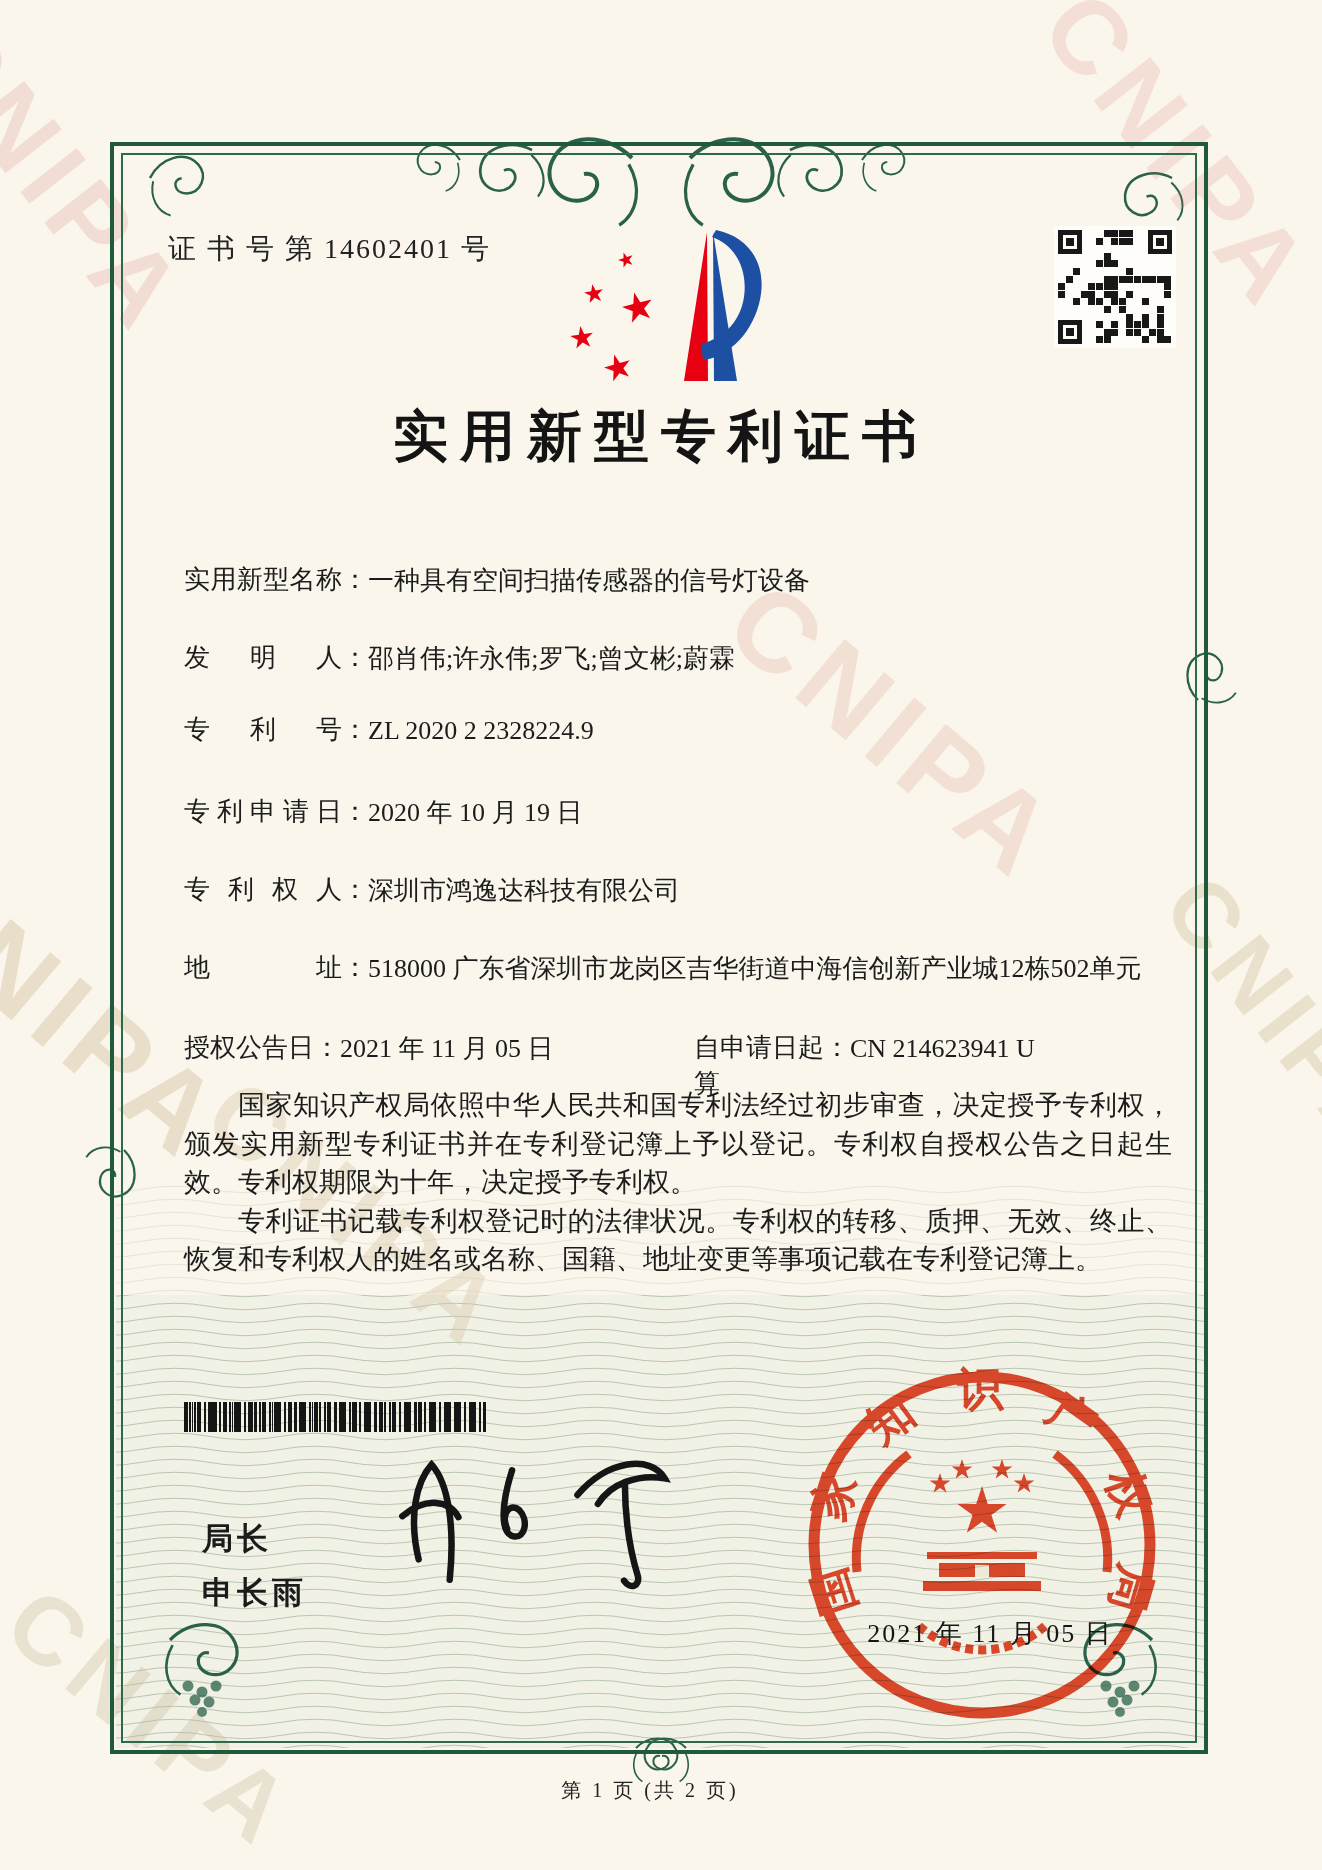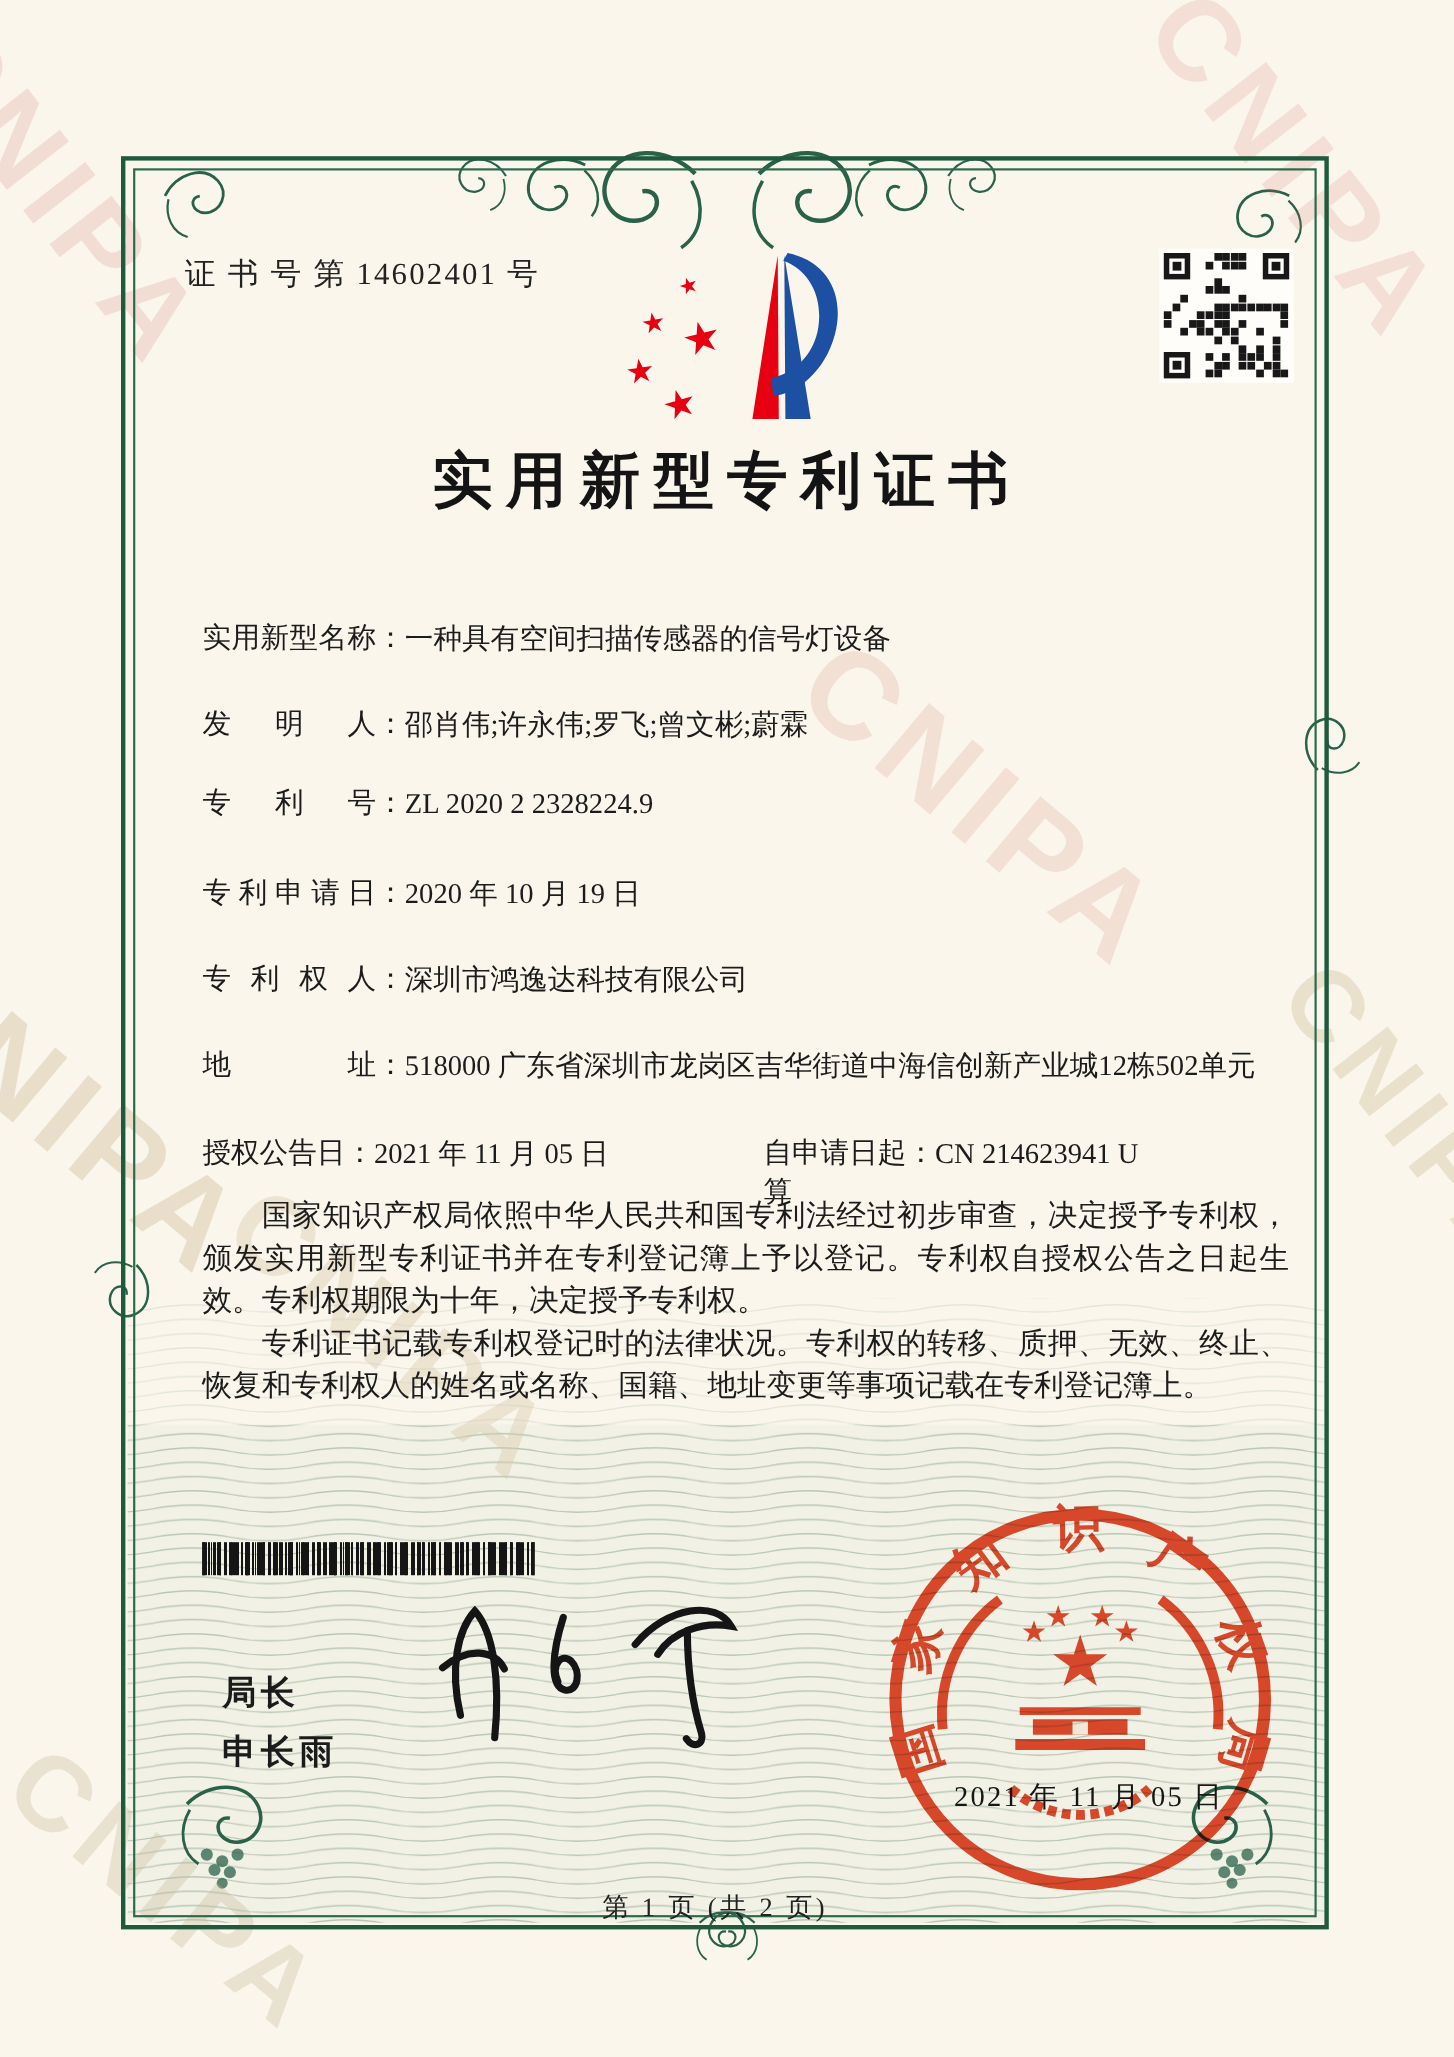--- a/index.html
+++ b/index.html
@@ -41,22 +41,22 @@
       repeating-linear-gradient(90deg,#151515 0 4px,transparent 4px 13px),
       repeating-linear-gradient(90deg,#151515 0 1px,transparent 1px 8px);}
   .signer-title{position:absolute;left:202px;top:1518px;font-family:"Liberation Sans",sans-serif;
         font-weight:700;font-size:31px;color:#1b1b1b;letter-spacing:4px;}
   .signer-name{position:absolute;left:202px;top:1572px;font-family:"Liberation Sans",sans-serif;
         font-weight:700;font-size:31px;color:#1b1b1b;letter-spacing:4px;}
   .signature{position:absolute;left:355px;top:1436px;}
   .seal{position:absolute;left:797px;top:1360px;mix-blend-mode:multiply;opacity:.92;}
   .seal-date{position:absolute;left:810px;top:1616px;width:360px;text-align:center;
              font-size:26px;letter-spacing:2px;color:#161616;z-index:30;}
-  .page-indicator{position:absolute;left:300px;top:1718px;width:700px;text-align:center;
-                  font-size:24px;letter-spacing:3px;color:#222;}
+  .page-indicator{position:absolute;left:300px;top:1777px;width:700px;text-align:center;
+                  font-size:20px;letter-spacing:3px;color:#222;}
   .continuation{position:absolute;left:0;right:0;top:1794px;text-align:center;
                 font-size:26px;letter-spacing:4px;color:#222;}
   svg{display:block;}
 </style>
 </head>
 <body>
 
 <div class="page">
 
   <svg width="1322" height="1870" viewBox="0 0 1322 1870" style="position:absolute;left:0;top:0;">

